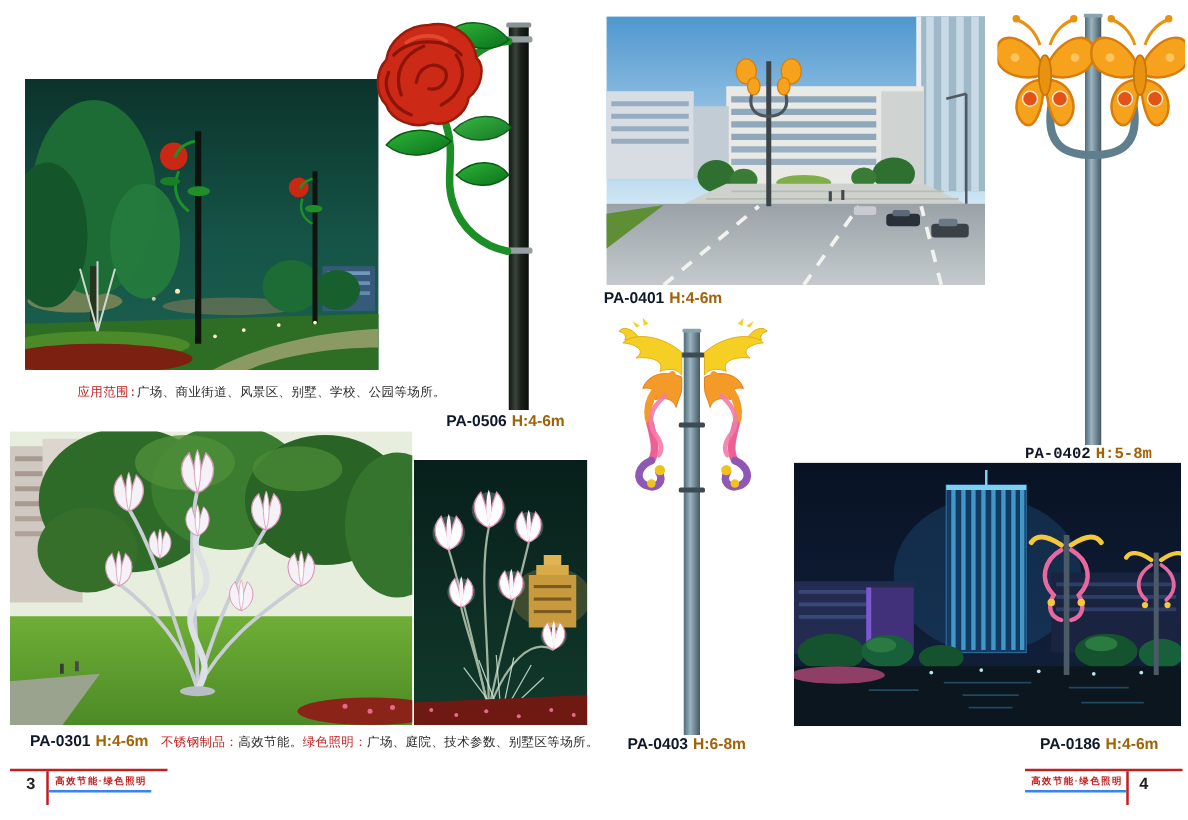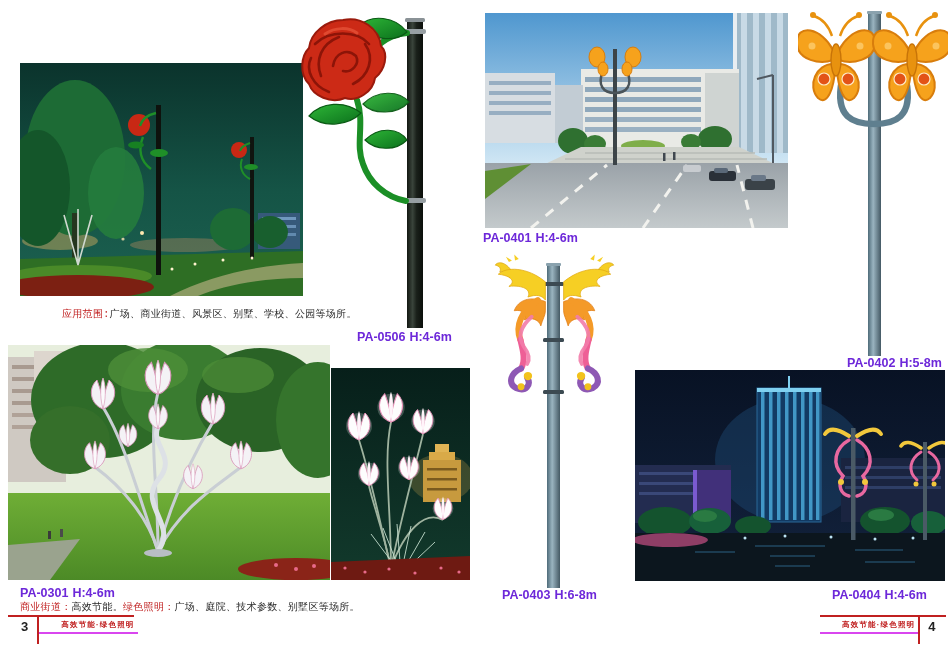--- a/index.html
+++ b/index.html
@@ -5,39 +5,39 @@
   * { margin:0; padding:0; box-sizing:border-box; }
   html,body { background:#ffffff; }
   .spread {
     position:relative; width:950px; height:656px; background:#ffffff;
     font-family:"Liberation Sans","DejaVu Sans",sans-serif; overflow:hidden;
   }
   .abs { position:absolute; }
   .photo { position:absolute; overflow:hidden; }
   .photo svg { display:block; }
   .prod-label { position:absolute; font-size:12.5px; font-weight:bold; white-space:nowrap; }
-  .prod-label .code { color:#6d28d9; }
-  .prod-label .ht { color:#6d28d9; margin-left:4px; }
+  .prod-label .code { color:#0f172a; }
+  .prod-label .ht { color:#a16207; margin-left:4px; }
   .small-note { font-size:10px; color:#2a2a2a; letter-spacing:0.3px; white-space:nowrap;font-family:Liberation Mono, monospace; }
   .small-note .red { color:#c02020; }
   .spec-row { position:absolute; display:flex; align-items:baseline; white-space:nowrap; }
   .spec-row .small-note { margin-left:10px; }
   .desc {
     position:absolute; width:170px; color:#bc3028; font-size:8px; line-height:19.5px;
     text-align:justify; text-indent:2em; letter-spacing:0.45px;
   }
   .footer { position:absolute; width:126px; }
   .footer-rule { height:2px; background:#c02020; }
   .footer-row { display:flex; align-items:flex-start; }
   .pg-num { font-weight:bold; font-size:13px; color:#222; padding:2px 9px 0 13px; }
   .pg-num.right { padding:2px 6px 0 8px; }
   .footer-divider { width:2px; background:#c02020; height:27px; flex:none; }
   .footer-slogan {
     color:#c02020; font-weight:bold; font-size:7.5px; letter-spacing:1.2px;
-    border-bottom:2px solid #d946ef; padding:4px 3px 3px 22px; line-height:1; white-space:nowrap;
+    border-bottom:2px solid #3b82f6; padding:4px 3px 3px 5px; line-height:1; white-space:nowrap;
   }
 </style>
 </head>
 <body>
 
 <div class="spread">
 
   <div class="abs" style="left:0;top:0;width:475px;height:656px;">
 
     <div class="photo" style="left:20px;top:63px;width:283px;height:233px;">
@@ -259,24 +259,24 @@
           <circle cx="14" cy="200" r="1.6"></circle>
             <circle cx="34" cy="204" r="1.6"></circle>
             <circle cx="58" cy="201" r="1.6"></circle>
           <circle cx="84" cy="205" r="1.6"></circle>
             <circle cx="110" cy="200" r="1.6"></circle>
             <circle cx="128" cy="204" r="1.6"></circle>
         </g>
       </svg>
     </div>
 
-    <div class="spec-row" style="left:10px;top:586px;flex-direction:column;">
+    <div class="spec-row" style="left:24px;top:586px;">
       <span class="prod-label" style="position:static;"><span class="code">PA-0301</span><span class="ht">H:4-6m</span></span>
       <span class="small-note">
-        <span class="red">商业街道：</span><span>高效节能。</span><span class="red">绿色照明：</span><span>广场、庭院、技术参数、别墅区等场所。</span>
+        <span class="red">不锈钢制品：</span><span>高效节能。</span><span class="red">绿色照明：</span><span>广场、庭院、技术参数、别墅区等场所。</span>
       </span>
     </div>
 
     <div class="footer" style="left:8px;top:615px;">
       <div class="footer-rule"></div>
       <div class="footer-row">
         <span class="pg-num">3</span>
         <span class="footer-divider"></span>
         <span class="footer-slogan">高效节能·绿色照明</span>
       </div>
@@ -392,21 +392,21 @@
         <g>
           <rect x="70" y="2" width="13" height="344" fill="url(#bl-pole)"></rect>
           <rect x="69" y="1" width="15" height="3" rx="1" fill="#8aa2ae"></rect>
         </g>
         <path d="M44,70 C 36,108 56,114 76,114 C 96,114 116,108 108,70" stroke="#5f7f8f" stroke-width="6.5" fill="none"></path>
         <use href="#bshape" transform="translate(38,52)"></use>
         <use href="#bshape" transform="translate(114,52)"></use>
       </svg>
     </div>
 
-    <div class="prod-label" style="left:372px;top:356px;">
+    <div class="prod-label" style="left:345px;top:356px;font-family:Liberation Mono, monospace;">
       <span class="code">PA-0402</span><span class="ht">H:5-8m</span>
     </div>
 
     <div class="abs" style="left:2px;top:250px;">
       <svg viewBox="0 0 155 340" width="155" height="340">
         <defs>
           <linearGradient id="ph-pole" x1="0" y1="0" x2="1" y2="0">
             <stop offset="0" stop-color="#4e6b79"></stop>
               <stop offset="0.4" stop-color="#9ab4c0"></stop>
               <stop offset="1" stop-color="#445964"></stop>
@@ -515,21 +515,21 @@
           <circle cx="281" cy="114" r="2.5" fill="#f2c83c"></circle>
             <circle cx="299" cy="114" r="2.5" fill="#f2c83c"></circle>
         </g>
       </svg>
     </div>
 
     <div class="prod-label" style="left:27px;top:588px;text-align:center;">
       <span class="code">PA-0403</span><span class="ht">H:6-8m</span>
     </div>
     <div class="prod-label" style="left:357px;top:588px;">
-      <span class="code">PA-0404</span><span class="ht">H:4-6m</span>
+      <span class="code">PA-0186</span><span class="ht">H:4-6m</span>
     </div>
 
     <div class="footer" style="left:345px;top:615px;">
       <div class="footer-rule"></div>
       <div class="footer-row">
         <span class="footer-slogan">高效节能·绿色照明</span>
         <span class="footer-divider"></span>
         <span class="pg-num right">4</span>
       </div>
     </div>

